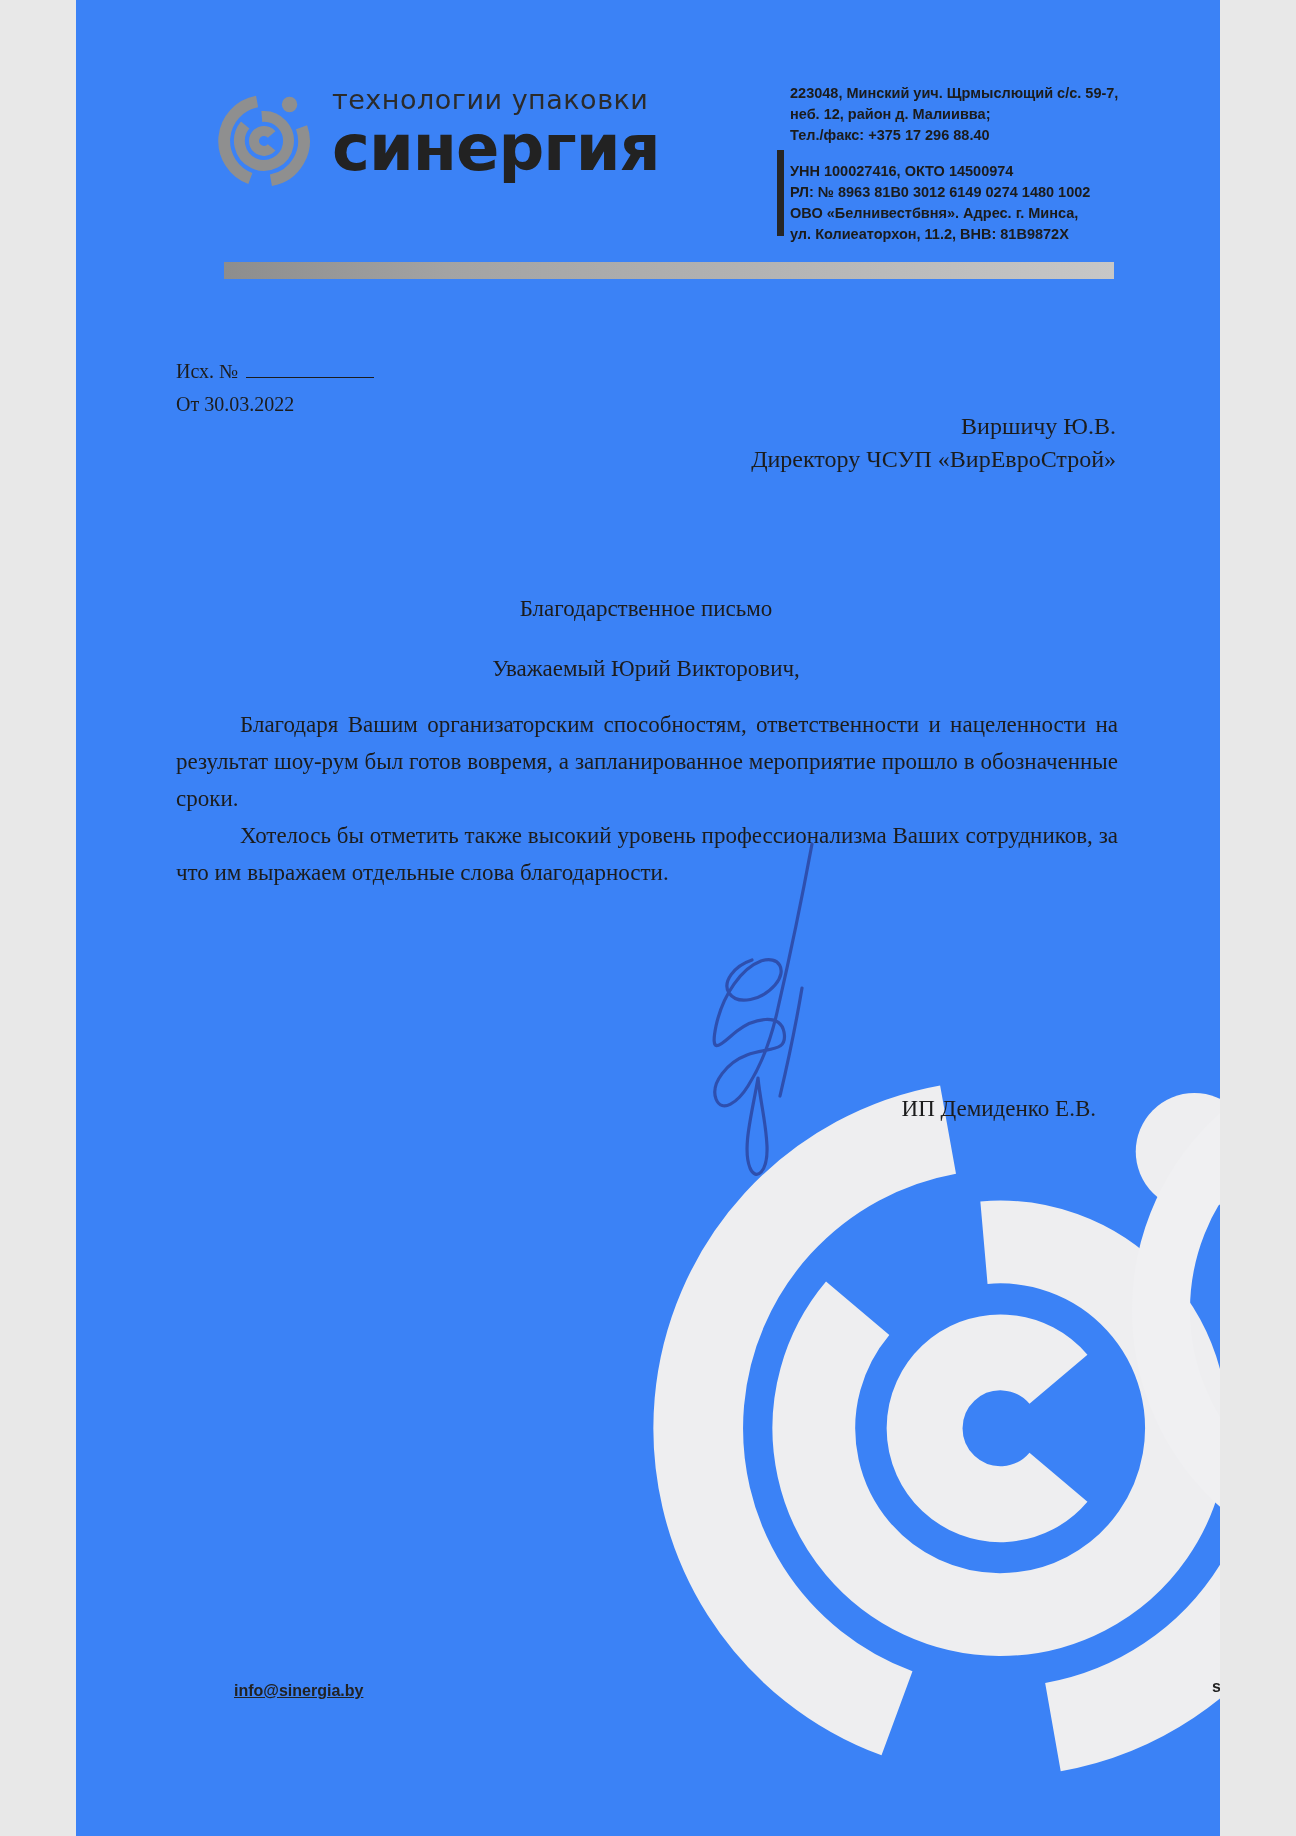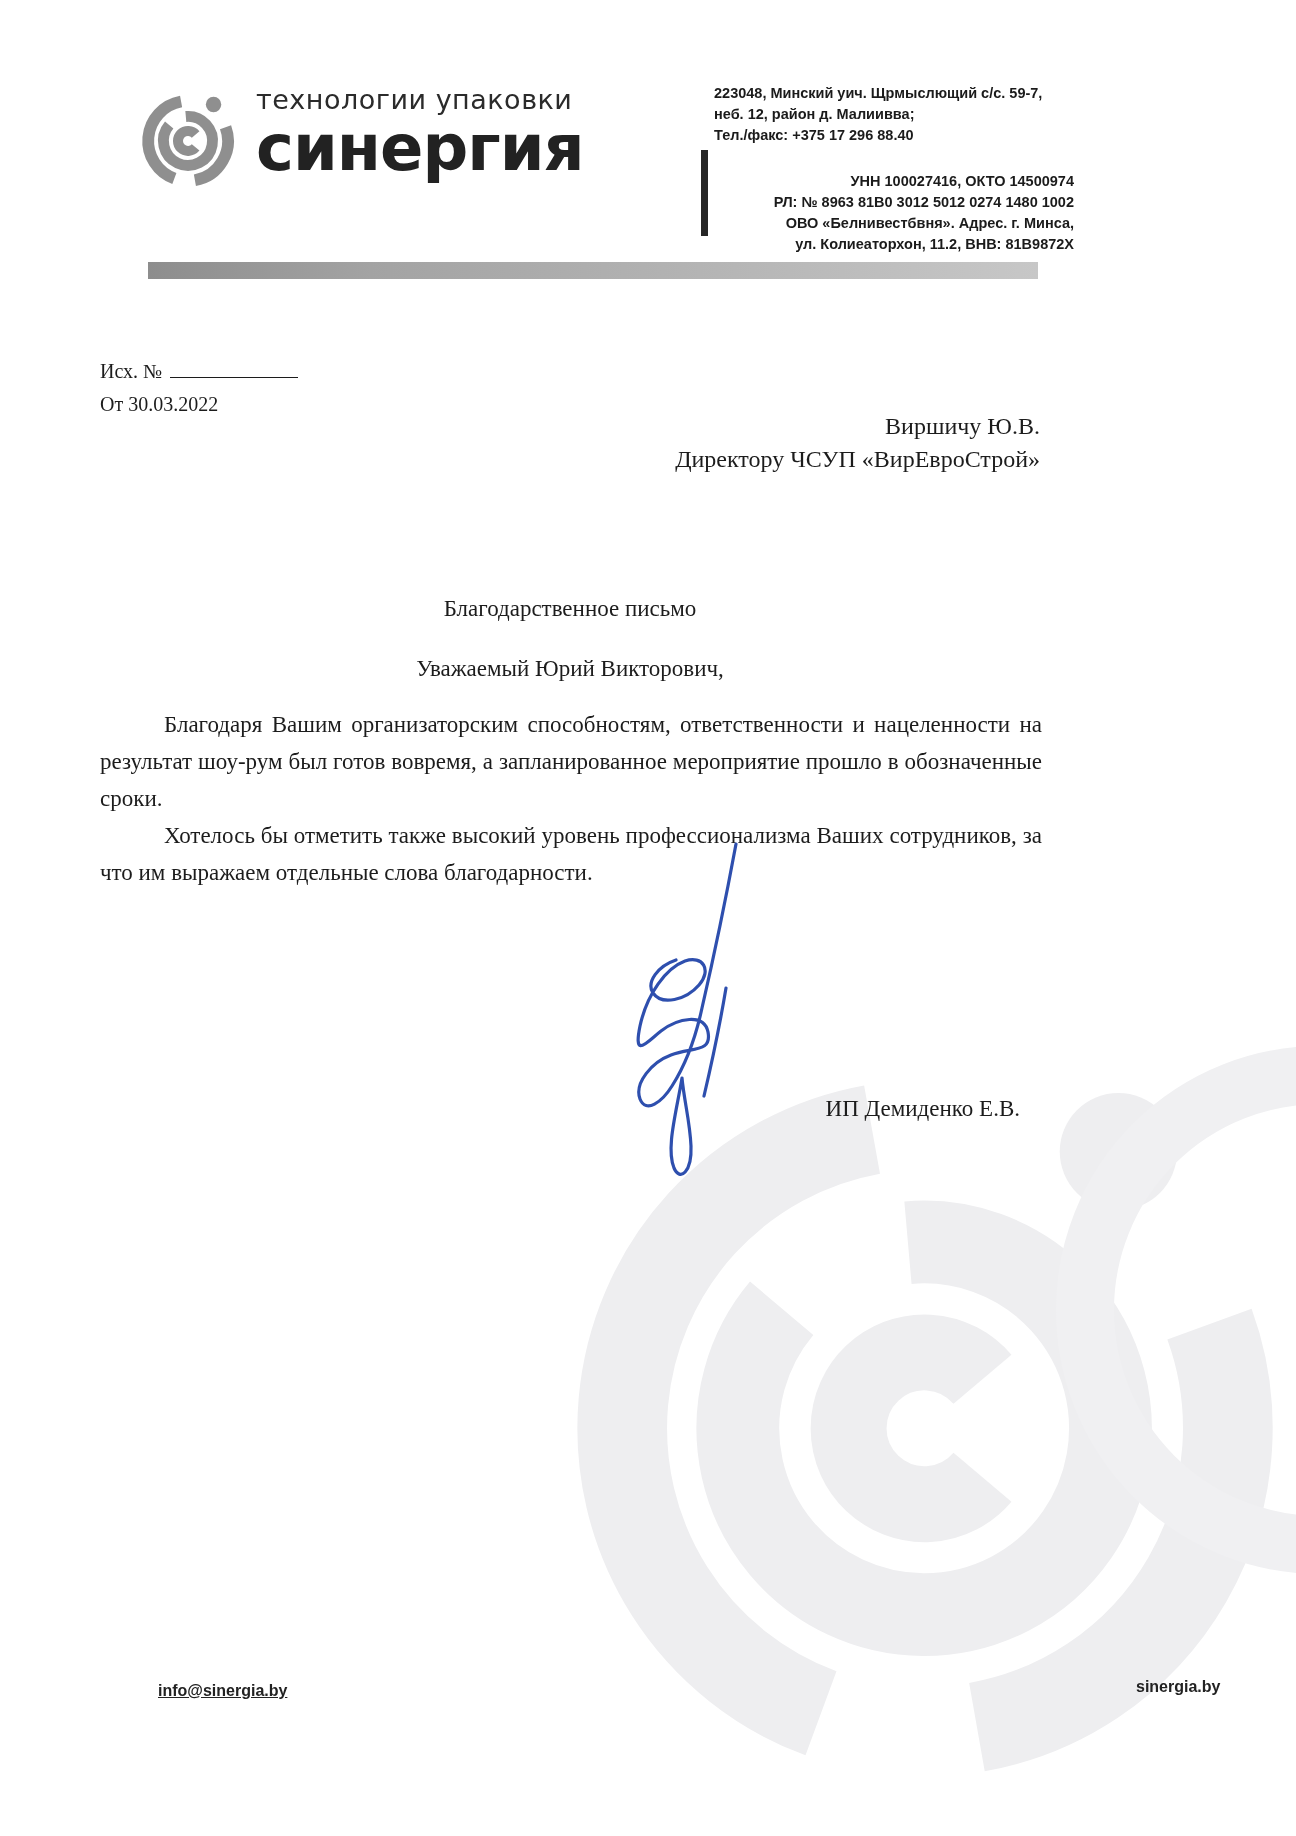--- a/index.html
+++ b/index.html
@@ -1,36 +1,36 @@
 <!DOCTYPE html>
 <html lang="ru"><head>
 <meta charset="utf-8">
 <style>
   html,body{margin:0;padding:0;background:#e8e8e8;}
   .page{
     position:relative;
-    width:1296px;height:1836px;
+    width:1144px;height:1836px;
     margin:0 auto;
-    background:#ffffff;
+    background:#3b82f6;
     overflow:hidden;
     font-family:"Liberation Serif", serif;
     color:#1c1c1c;
   }
   
   .logo-row{position:absolute;left:138px;top:84px;display:flex;align-items:flex-start;}
   .logo-mark{width:100px;height:112px;flex:0 0 auto;}
   .logo-text{margin-left:18px;font-family:"DejaVu Sans", sans-serif;}
   .logo-tagline{font-size:27px;color:#2b2b2b;letter-spacing:0.5px;font-weight:400;}
   .logo-name{font-size:64px;line-height:62px;font-weight:700;color:#222;letter-spacing:-1px;margin-top:2px;}
   .company-info{
     position:absolute;left:714px;top:83px;width:360px;
     font-family:"Liberation Sans", sans-serif;
     font-size:14.5px;line-height:21px;font-weight:700;color:#1b1b1b;
   }
-  .company-info .grp2{margin-top:25px;text-align:right;}
+  .company-info .grp2{margin-top:15px;}
   .scan-artifact{position:absolute;left:701px;top:150px;width:7px;height:86px;background:#262626;}
   .gray-bar{
     position:absolute;left:148px;top:262px;width:890px;height:17px;
     background:linear-gradient(90deg,#8d8d8d 0%,#a3a3a3 25%,#b3b3b3 60%,#c7c7c7 100%);
   }
   
   .ref-block{position:absolute;left:100px;top:355px;font-size:20px;line-height:33px;}
   .ref-line1 .blank{display:inline-block;width:128px;border-bottom:1.5px solid #1c1c1c;height:20px;margin-left:8px;}
   
   .addressee{position:absolute;left:540px;top:410px;width:500px;text-align:right;font-size:24px;line-height:33px;}
@@ -82,21 +82,21 @@
   </div>
 
   <div class="company-info">
     <div class="grp1">
       <div>223048, Минский уич. Щрмыслющий с/с. 59-7,</div>
       <div>неб. 12, район д. Малиивва;</div>
       <div>Тел./факс: +375 17 296 88.40</div>
     </div>
     <div class="grp2">
       <div>УНН 100027416, ОКТО 14500974</div>
-      <div>РЛ: № 8963 81В0 3012 5012 0274 1480 1002</div>
+      <div>РЛ: № 8963 81В0 3012 6149 0274 1480 1002</div>
       <div>ОВО «Белнивестбвня». Адрес. г. Минса,</div>
       <div>ул. Колиеаторхон, 11.2, ВНВ: 81В9872Х</div>
     </div>
   </div>
 
   <div class="scan-artifact"></div>
   <div class="gray-bar"></div>
 
   <div class="ref-block">
     <div class="ref-line1">

